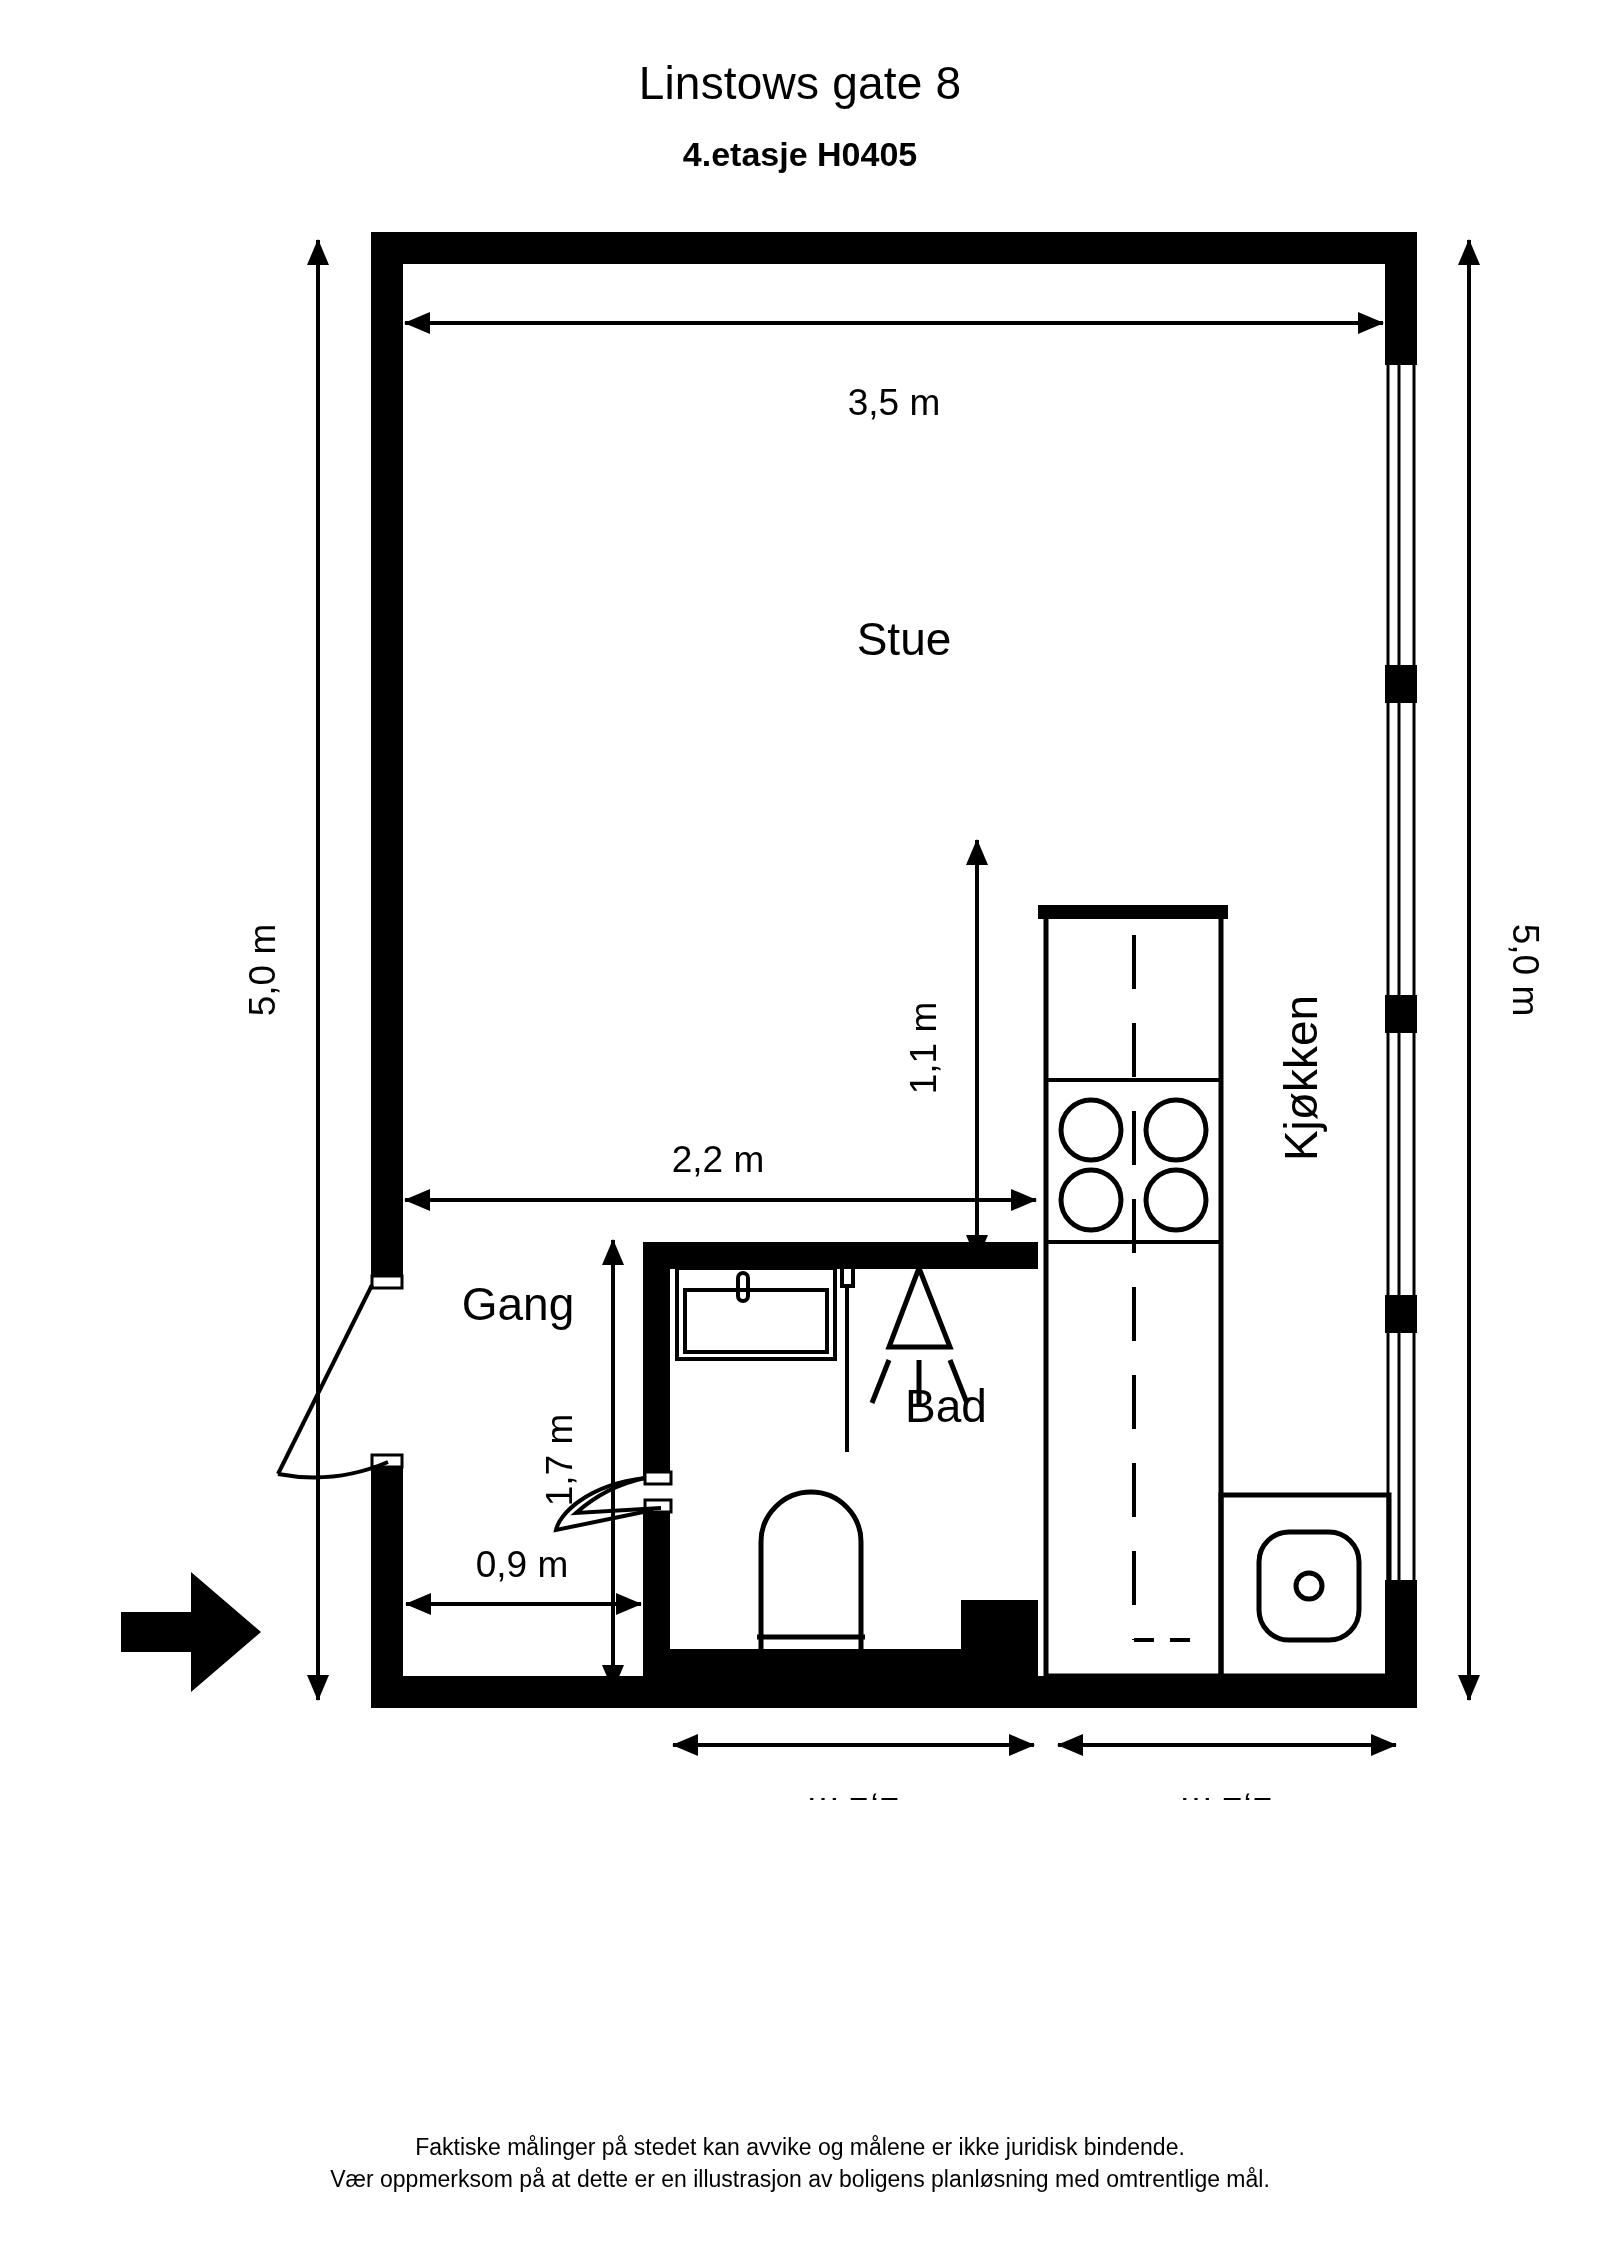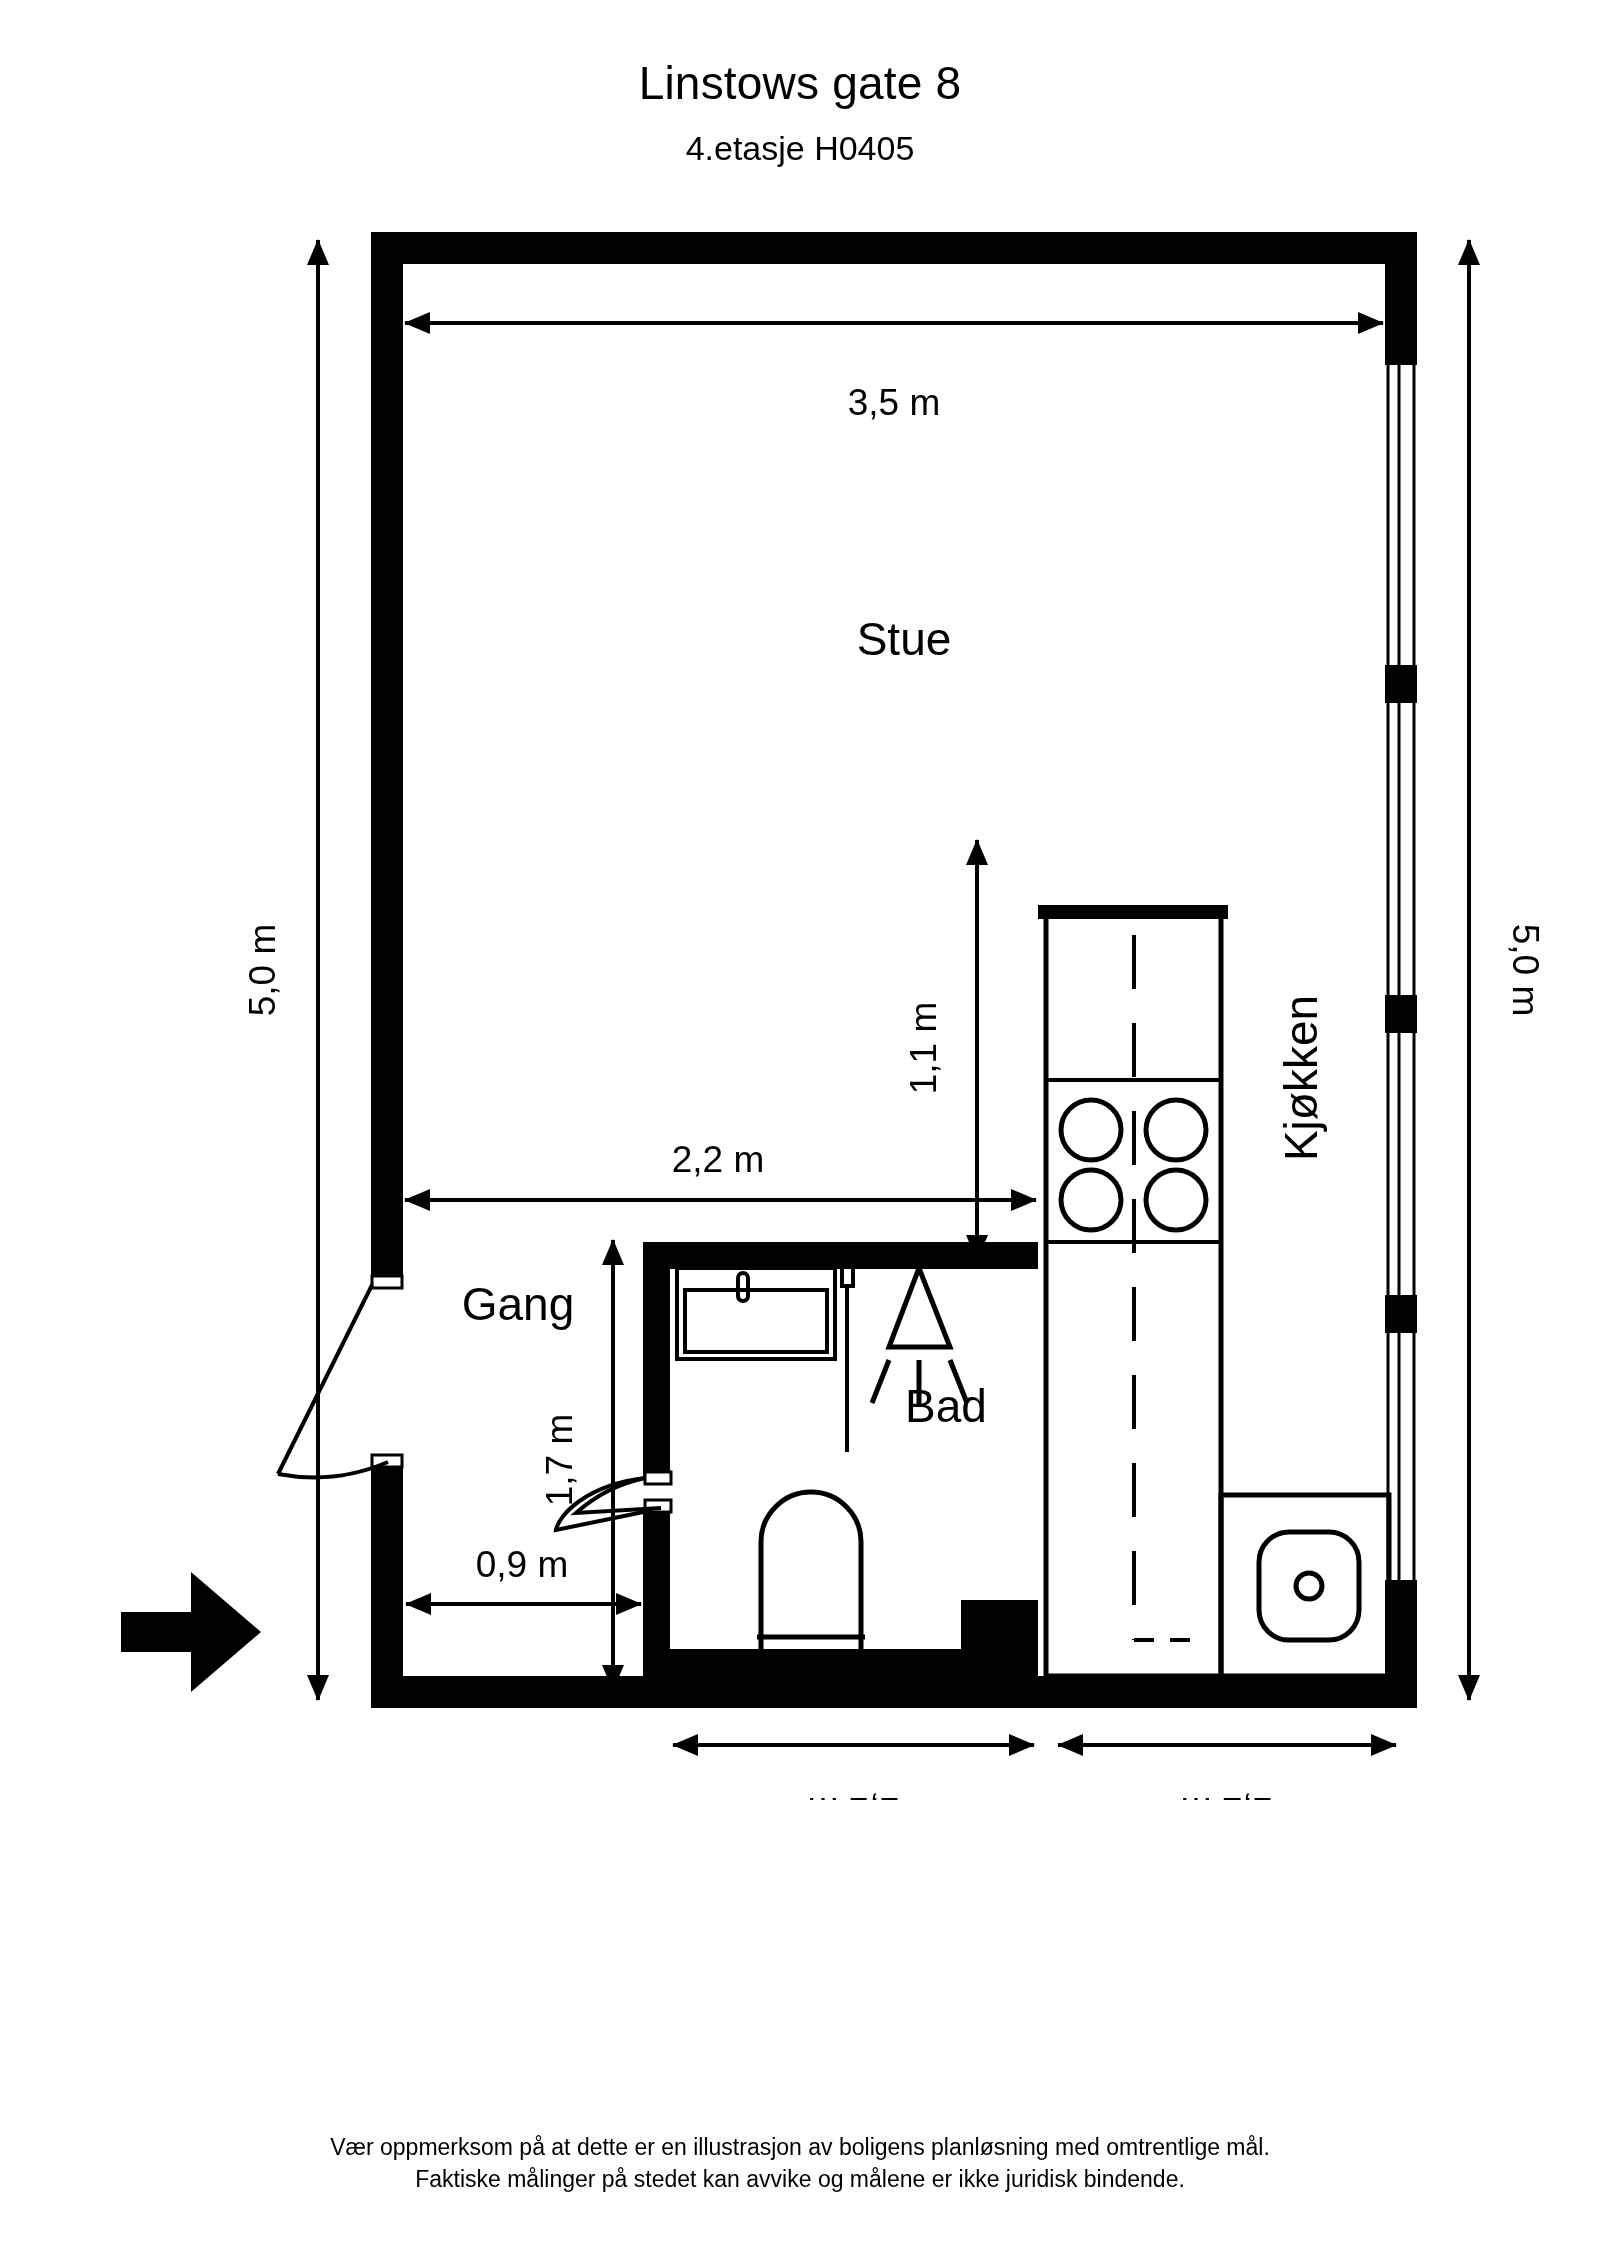--- a/index.html
+++ b/index.html
@@ -29,23 +29,23 @@
     text-align: center;
   }
   .title {
     font-size: 46px;
     font-weight: normal;
     letter-spacing: 0.2px;
     line-height: 1.12;
   }
   .subtitle {
     font-size: 34px;
-    font-weight: normal;
+    font-weight: bold;
     line-height: 1.3;
-    margin-top: 16px;
+    margin-top: 22px;
   }
   .plan-wrap {
     position: absolute;
     top: 200px;
     left: 16px;
     width: 1600px;
     height: 1600px;
   }
   svg { display: block; }
   .disclaimer {
@@ -250,17 +250,17 @@
 
       <text class="roomtxt" x="502" y="1120" text-anchor="middle">Gang</text>
 
       <text class="roomtxt" x="930" y="1222" text-anchor="middle">Bad</text>
 
     </svg>
   </div>
 
 
   <div class="disclaimer">
+    <div>Faktiske målinger på stedet kan avvike og målene er ikke juridisk bindende.</div>
     <div>Vær oppmerksom på at dette er en illustrasjon av boligens planløsning med omtrentlige mål.</div>
-    <div>Faktiske målinger på stedet kan avvike og målene er ikke juridisk bindende.</div>
   </div>
 
 </div>
 
 </body></html>

